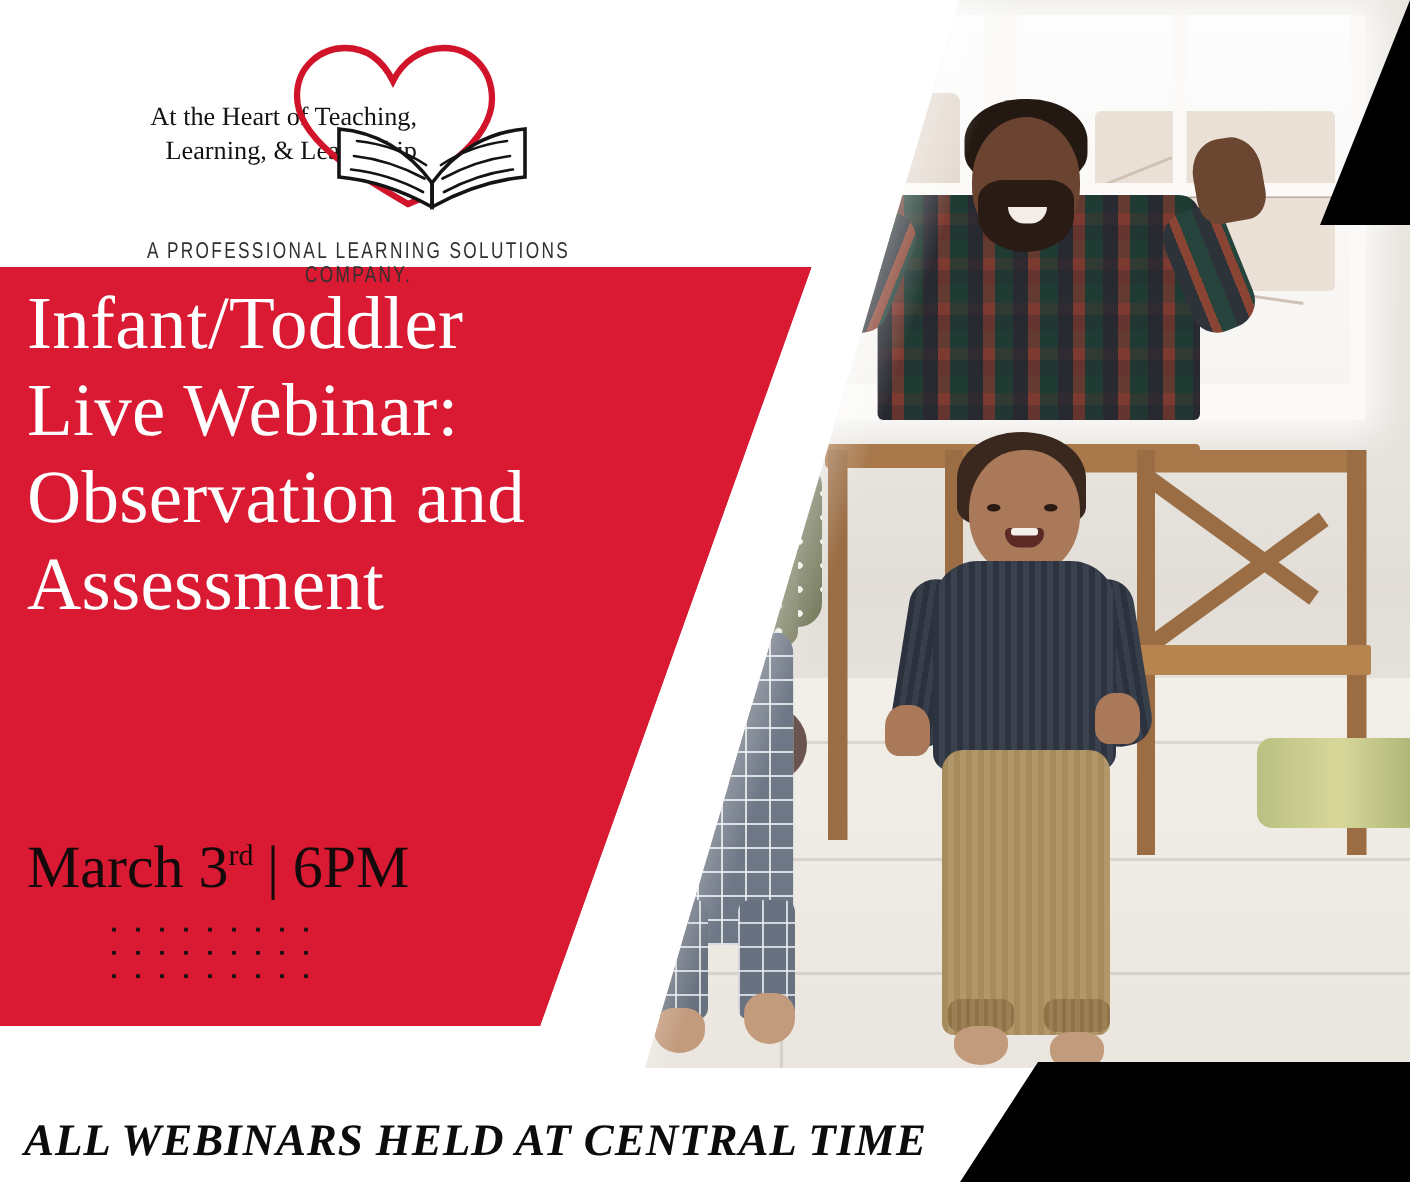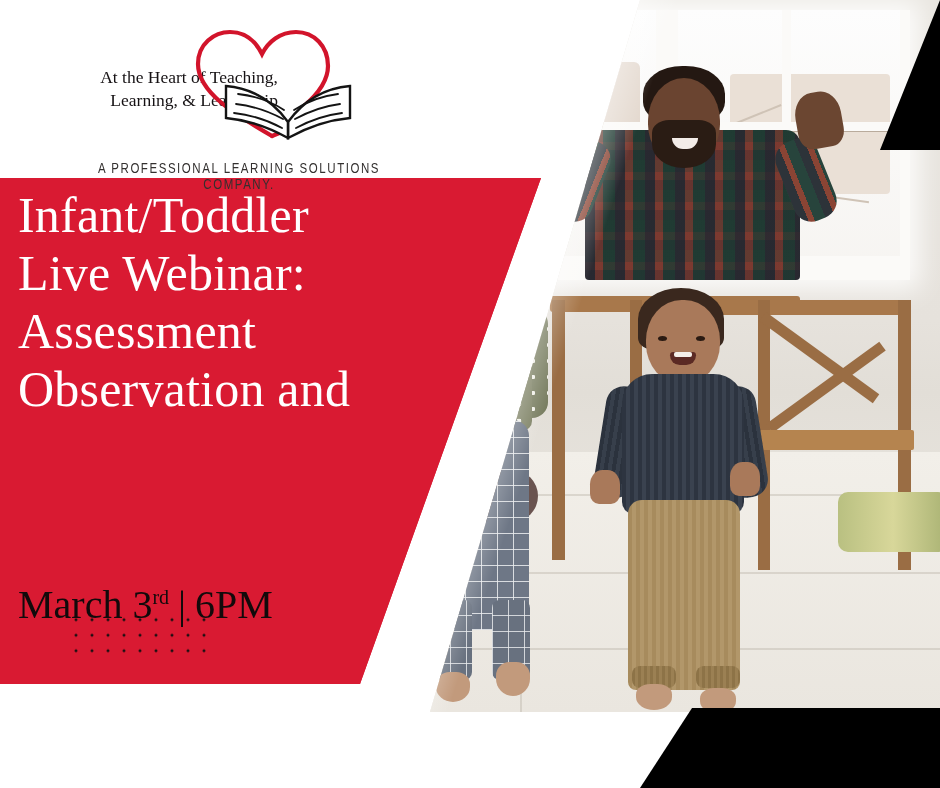--- a/index.html
+++ b/index.html
@@ -134,21 +134,21 @@
   
   #title{
     position:absolute;left:18px;top:186px;width:430px;
     color:#ffffff;font-size:50px;line-height:1.16;
     font-weight:400;letter-spacing:.2px;
     font-family:"Liberation Serif", serif;
   }
   #date-line{
     position:absolute;left:18px;top:558px;
     color:#120a0b;font-size:40px;line-height:1;
-    font-family:"Liberation Serif", serif;font-weight:400;margin-top:27px;
+    font-family:"Liberation Serif", serif;font-weight:400;
   }
   #date-line .sup{font-size:20px;vertical-align:super;letter-spacing:0;}
   #date-line .bar{display:inline-block;padding:0 9px;font-weight:300;}
   #dot-grid{
     position:absolute;left:68px;top:612px;width:144px;height:46px;
     background-image:radial-gradient(#1b1012 1.35px, rgba(0,0,0,0) 1.7px);
     background-size:16px 15.5px;background-position:0 0;
   }
   #footer-note{
     position:absolute;left:16px;top:744px;
@@ -305,24 +305,25 @@
         <path d="M166 95 C150 97 133 103 120 110"></path>
       </g>
       <path d="M112 104 L112 120" stroke="#141414" stroke-width="2.2" fill="none"></path>
     </svg>
     <div id="logo-tagline">A PROFESSIONAL LEARNING SOLUTIONS COMPANY.</div>
   </div>
 
   <div id="title" style="color: rgb(255, 255, 255);">
     <div>Infant/Toddler</div>
     <div>Live Webinar:</div>
+    <div>Observation and</div>
     <div>Assessment</div>
-    <div>Observation and</div>
   </div>
 
   <div id="date-line" style="color: rgb(18, 10, 11);">
     <span>March 3</span><span class="sup">rd</span><span class="bar">|</span><span>6PM</span>
   </div>
 
   <div id="dot-grid"></div>
 
+  <div id="footer-note" style="color: rgb(13, 11, 12);">ALL WEBINARS HELD AT CENTRAL TIME</div>
 
 </div>
 
 </body></html>

